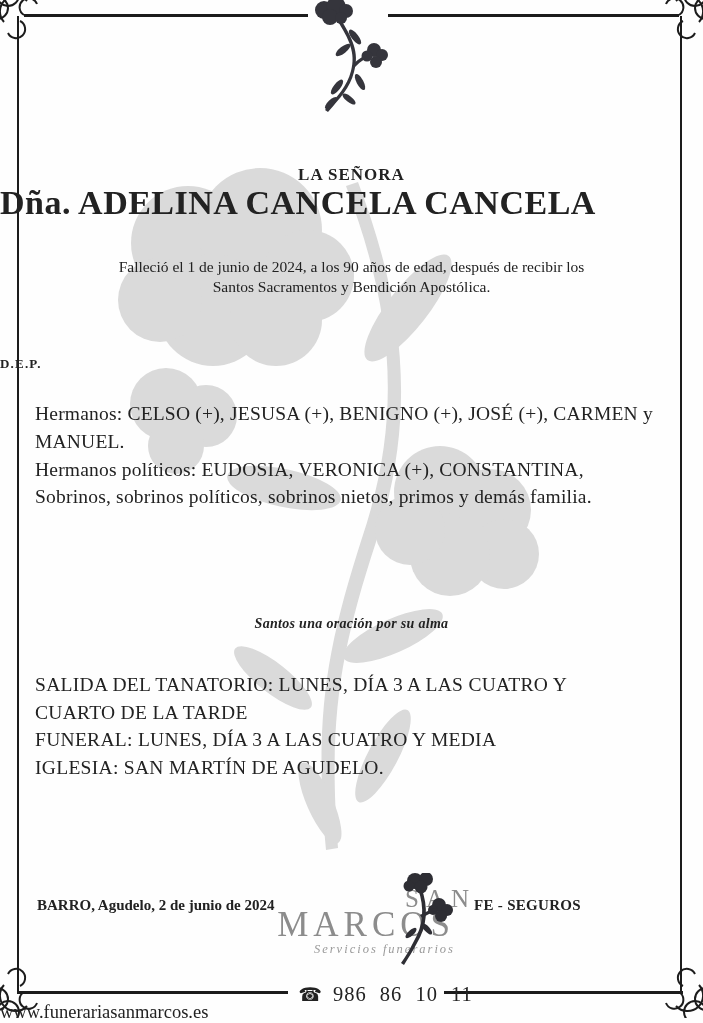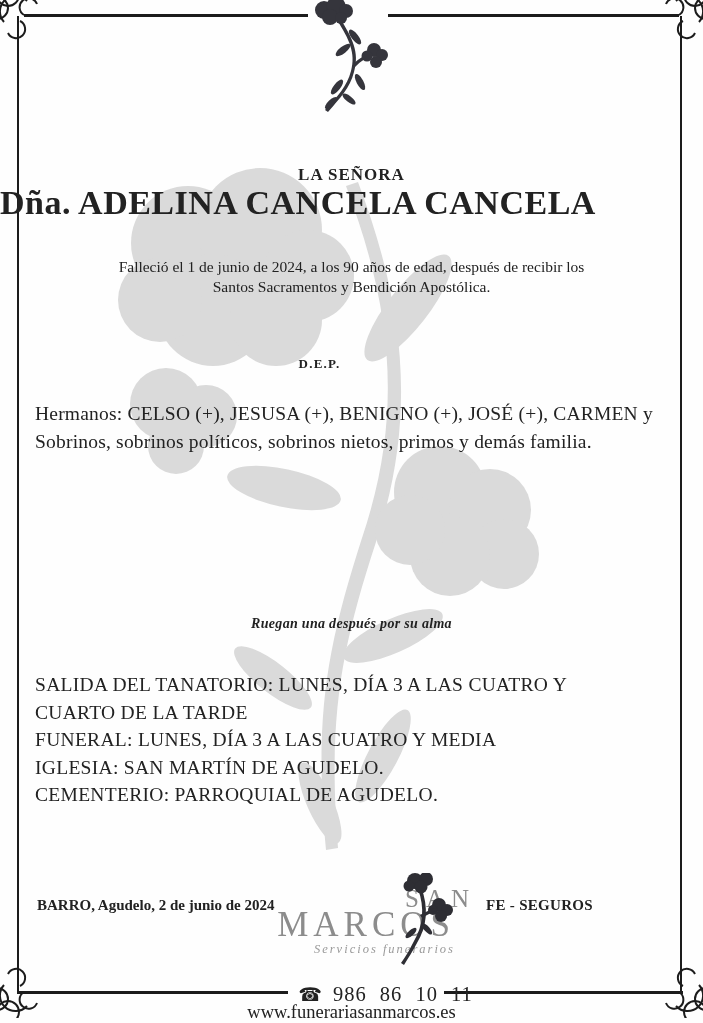--- a/index.html
+++ b/index.html
@@ -28,40 +28,40 @@
   .top-flower{position:absolute;left:308px;top:0px;width:92px;height:118px;}
   .watermark{position:absolute;left:88px;top:158px;width:490px;height:720px;}
   
   .tx{position:absolute;z-index:2;}
   .honorific{left:0;top:165px;width:703px;text-align:center;
     font-weight:bold;font-size:17px;letter-spacing:1px;}
   .deceased-name{left:0;top:184px;width:703px;
     font-weight:bold;font-size:34px;letter-spacing:.5px;white-space:nowrap;}
   .death-note{left:0;top:257px;width:703px;text-align:center;
     font-size:15.5px;line-height:19.5px;}
-  .dep{left:0;top:356px;width:575px;text-align:center;
-    font-weight:bold;font-size:13px;letter-spacing:1.2px;margin-left:32px;}
+  .dep{left:0;top:356px;width:575px;
+    font-weight:bold;font-size:13px;letter-spacing:1.2px;}
   .family{left:35px;top:400px;width:640px;
     font-size:19.5px;line-height:27.8px;letter-spacing:.2px;}
   .prayer{left:0;top:616px;width:703px;text-align:center;
     font-style:italic;font-weight:bold;font-size:14px;letter-spacing:.3px;}
   .schedule{left:35px;top:671px;width:650px;
     font-size:19.5px;line-height:27.6px;letter-spacing:.3px;}
   
   .place-date{left:37px;top:897px;font-weight:bold;font-size:15px;}
-  .insurance{left:474px;top:897px;font-weight:bold;font-size:15px;letter-spacing:.3px;margin-left:12px;}
+  .insurance{left:474px;top:897px;font-weight:bold;font-size:15px;letter-spacing:.3px;}
   .logo{left:235px;top:886px;width:220px;text-align:right;color:#8c8c8c;z-index:2;}
   .logo-san{font-size:25px;letter-spacing:7px;line-height:26px;transform:translateX(21px);}
   .logo-marcos{font-size:35px;letter-spacing:5px;line-height:33px;margin-top:-4px;}
   .logo-tagline{font-style:italic;font-size:12.5px;letter-spacing:2px;color:#9a9a9a;margin-top:1px;}
   .logo-flower{position:absolute;left:387px;top:873px;width:72px;height:98px;z-index:3;}
   .phone-row{left:0;top:983px;width:703px;text-align:center;font-size:20.5px;
     letter-spacing:1px;word-spacing:7px;z-index:4;margin-left:34px;}
   .phone-glyph{font-family:"DejaVu Sans",sans-serif;font-size:19px;margin-right:10px;}
-  .website{left:0;top:1002px;width:703px;text-align:center;font-size:18.5px;z-index:4;}
+  .website{left:0;top:1002px;width:703px;text-align:left;font-size:18.5px;z-index:4;}
 </style>
 </head>
 <body>
 
 <div class="page">
 
   <svg class="watermark" viewBox="0 0 490 720">
     <g fill="#dadada">
 
       <path d="M258 28 C304 150 316 255 274 380 C238 492 226 560 238 692 L250 690 C240 562 252 494 288 384 C330 257 316 146 270 24 Z"></path>
@@ -163,31 +163,32 @@
 
   <div class="tx death-note">
     <div>Falleció el 1 de junio de 2024, a los 90 años de edad, después de recibir los</div>
     <div>Santos Sacramentos y Bendición Apostólica.</div>
   </div>
 
   <div class="tx dep">D.E.P.</div>
 
   <div class="tx family">
     <div>Hermanos: CELSO (+), JESUSA (+), BENIGNO (+), JOSÉ (+), CARMEN y</div>
+    <div>MANUEL.</div>
+    <div>Hermanos políticos: EUDOSIA, VERONICA (+), CONSTANTINA,</div>
     <div>Sobrinos, sobrinos políticos, sobrinos nietos, primos y demás familia.</div>
   </div>
 
-  <div class="tx prayer">Ruegan una después por su alma</div>
+  <div class="tx prayer">Santos una oración por su alma</div>
 
   <div class="tx schedule">
     <div>SALIDA DEL TANATORIO: LUNES, DÍA 3 A LAS CUATRO Y</div>
     <div>CUARTO DE LA TARDE</div>
     <div>FUNERAL: LUNES, DÍA 3 A LAS CUATRO Y MEDIA</div>
     <div>IGLESIA: SAN MARTÍN DE AGUDELO.</div>
-    <div>CEMENTERIO: PARROQUIAL DE AGUDELO.</div>
   </div>
 
   <div class="tx place-date">BARRO, Agudelo, 2 de junio de 2024</div>
   <div class="tx insurance">FE - SEGUROS</div>
 
   <div class="tx logo">
     <div class="logo-san">SAN</div>
     <div class="logo-marcos">MARCOS</div>
     <div class="logo-tagline">Servicios funerarios</div>
   </div>

